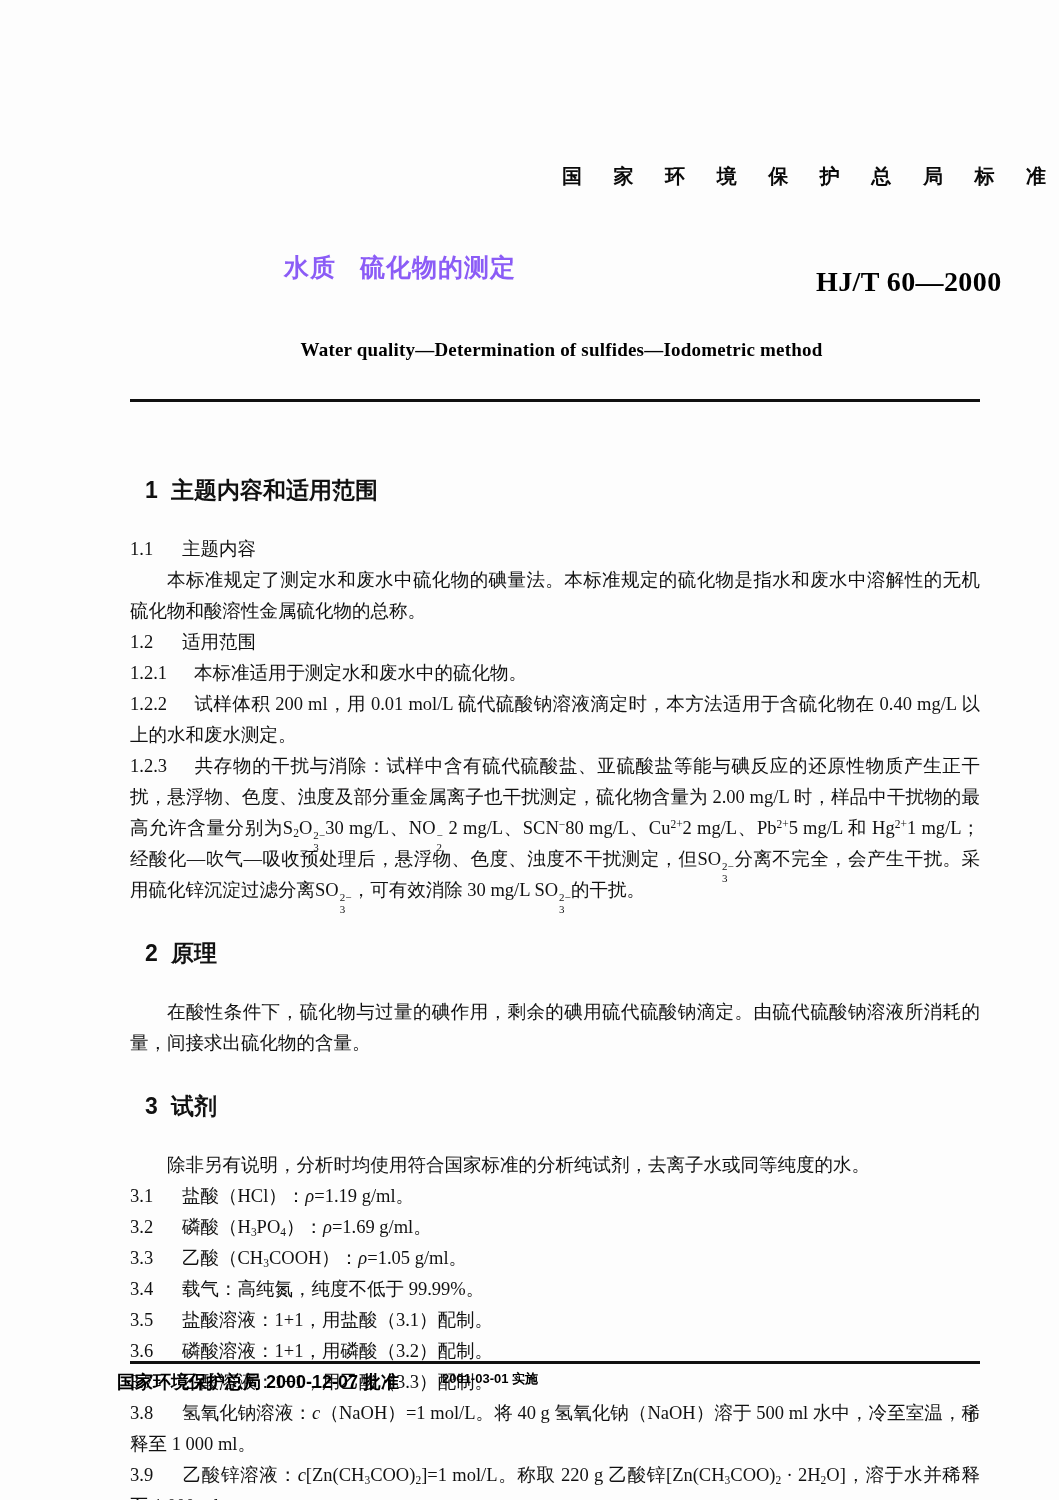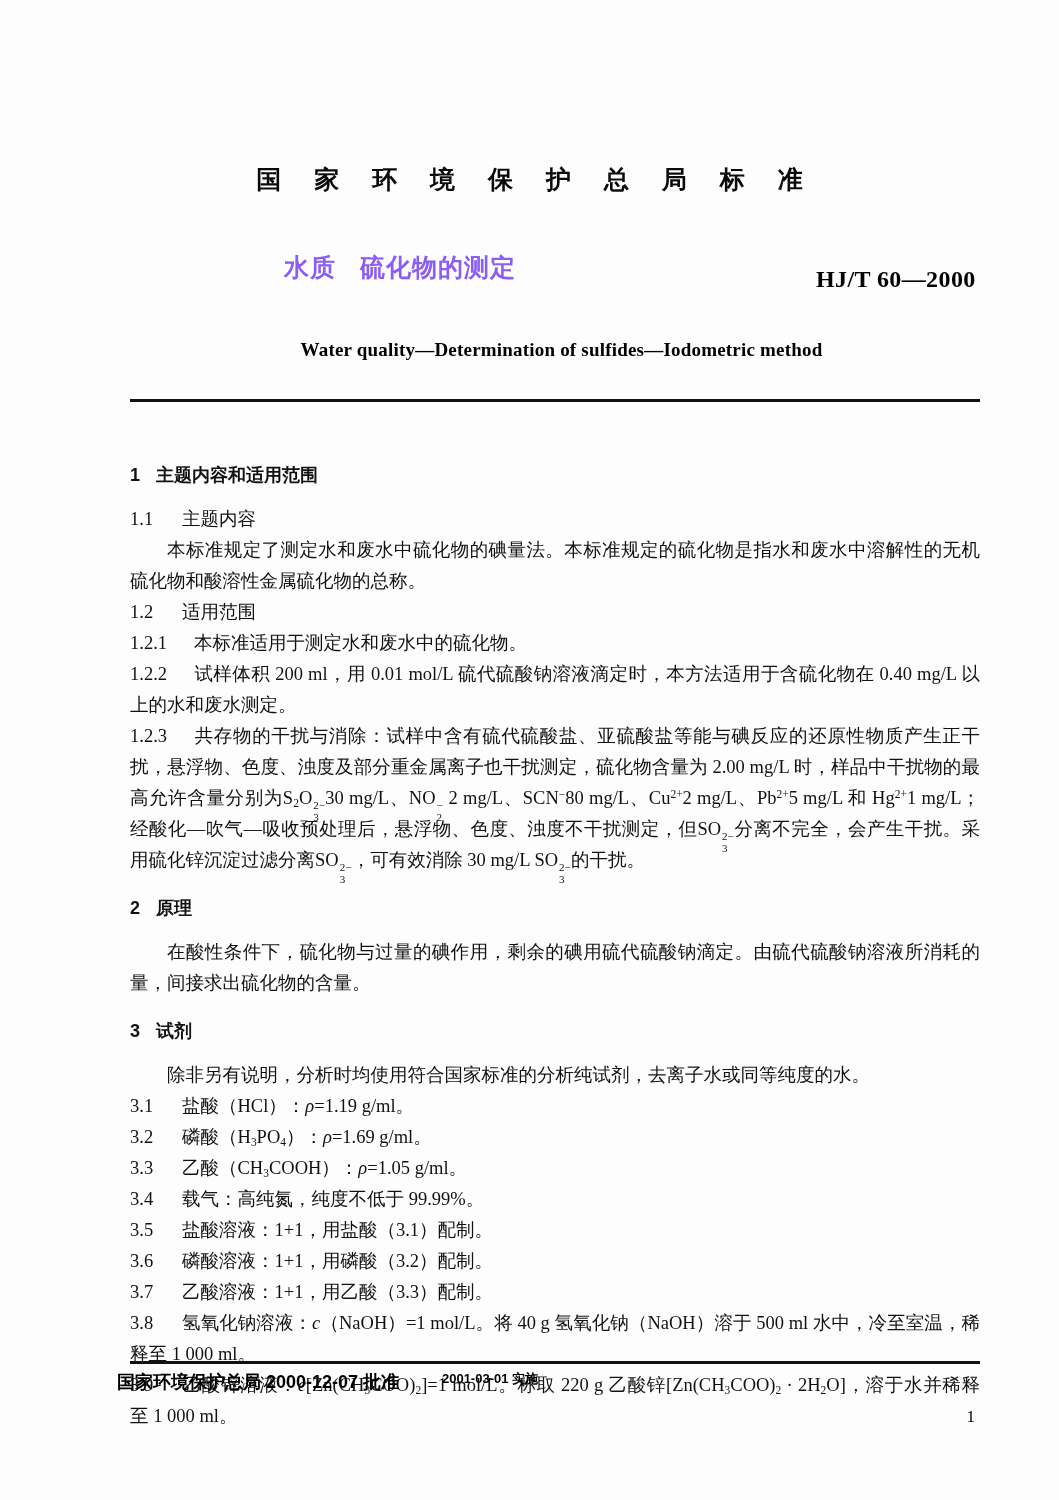--- a/index.html
+++ b/index.html
@@ -23,24 +23,24 @@
     height: 1500px;
     background: #fdfdfd;
   }
 
   
   .org-title {
     position: absolute;
     top: 163px;
     left: 0;
     width: 1059px;
-    text-align: center;
-    font-family: "Liberation Sans", "DejaVu Sans", sans-serif;
-    font-weight: bold;
-    font-size: 25px;
+    text-align: right;
+    font-family: "Liberation Sans", "DejaVu Sans", sans-serif;
+    font-weight: bold;
+    font-size: 20px;
     letter-spacing: 13px;
     text-indent: 13px;
     color: #0a0a0a;
   }
 
   .doc-title {
     position: absolute;
     top: 247px;
     left: 0;
     width: 800px;
@@ -54,21 +54,21 @@
   .doc-title .l1 { letter-spacing: 1px; }
   .doc-title .l1 .gap { display: inline-block; width: 24px; }
   .doc-title .l2 { letter-spacing: 1px; }
 
   .std-number {
     position: absolute;
     top: 266px;
     left: 816px;
     font-family: "Liberation Serif", "DejaVu Serif", serif;
     font-weight: bold;
-    font-size: 24px;
+    font-size: 28px;
     letter-spacing: 0.4px;
     white-space: nowrap;
   }
 
   .en-title {
     position: absolute;
     top: 339px;
     left: 0;
     width: 1059px;
     text-align: center;
@@ -96,23 +96,23 @@
     width: 850px;
     font-family: "Liberation Serif", "DejaVu Serif", serif;
     font-size: 18.5px;
     line-height: 31px;
     color: #111111;
   }
 
   .h1 {
     font-family: "Liberation Sans", "DejaVu Sans", sans-serif;
     font-weight: bold;
-    font-size: 18px;
+    font-size: 23px;
     line-height: 31px;
-    margin: 0;
+    margin: 15px;
   }
   .h1 .num { display: inline-block; min-width: 26px; }
 
   .sec-gap-sm { height: 13px; }
   .sec-gap-md { height: 17px; }
 
   .clause {
     margin: 0;
     text-align: justify;
     text-justify: inter-ideograph;

